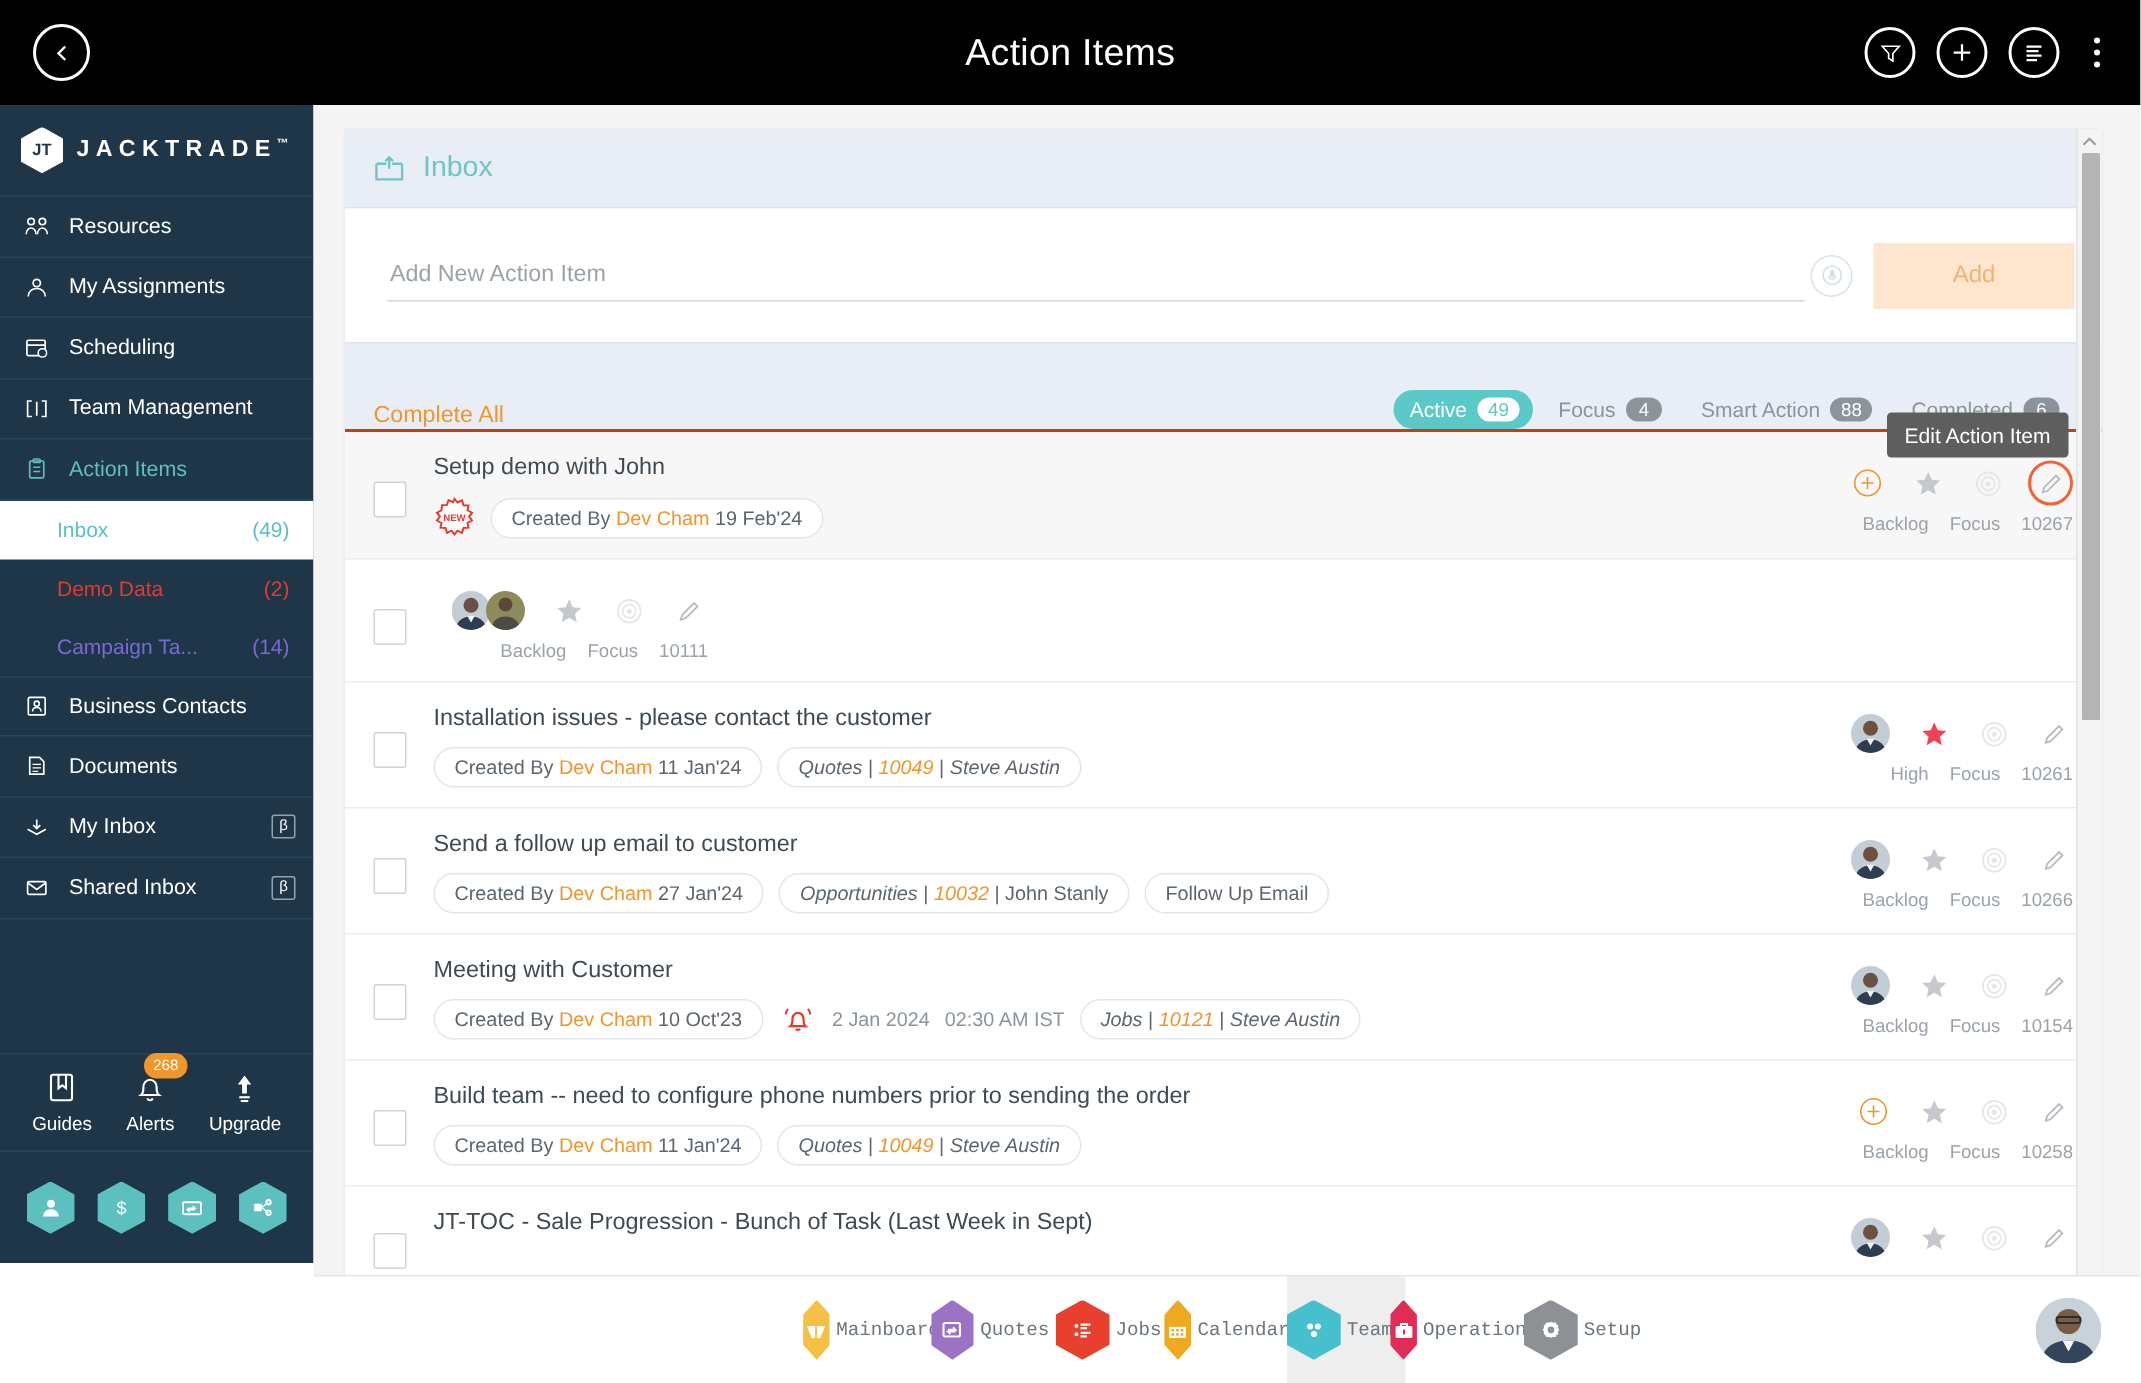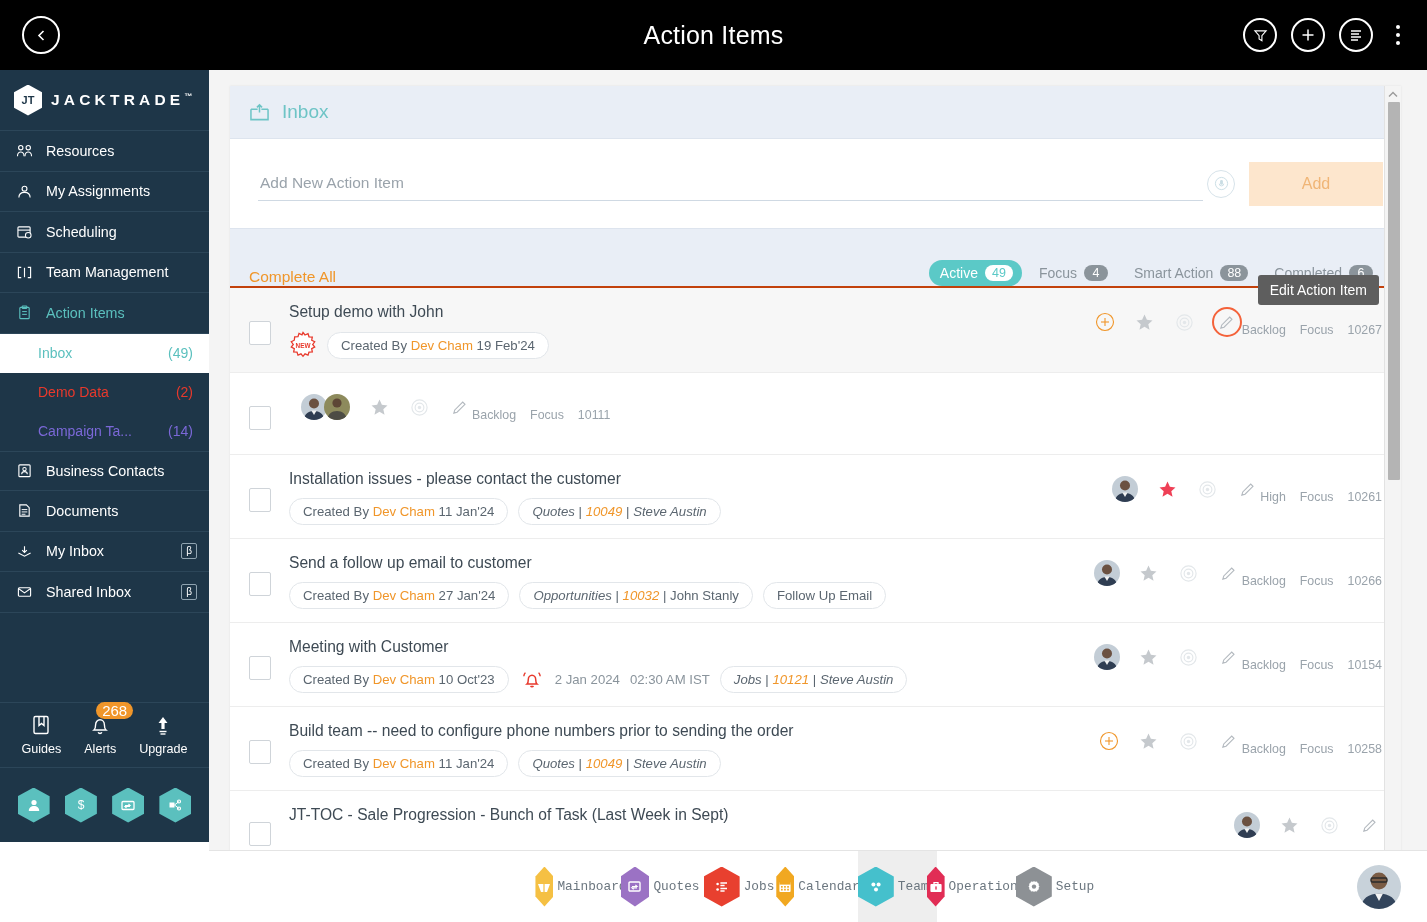--- a/index.html
+++ b/index.html
@@ -97,21 +97,21 @@
 
   .side-footer {
     height: 66px; border-top: 1px solid #2c4659; border-bottom: 1px solid #2c4659;
     display: flex; align-items: center; justify-content: space-around;
     padding: 0 10px;
   }
   .sf-item { display:flex; flex-direction: column; align-items: center; gap: 4px;
     color:#ffffff; font-size: 12.6px; cursor: pointer; position: relative; }
   .alert-badge {
     position: absolute; top: -12px; left: 12px;
-    background: #f0962a; color: #ffffff; font-size: 15px;
+    background: #f0962a; color: #ffffff; font-size: 10px;
     border-radius: 9px; padding: 1px 6px; line-height: 15px;
   }
   .quick-row {
     height: 74px; display: flex; align-items: center;
     justify-content: space-around; padding: 0 10px;
   }
   .qhex {
     width: 32px; height: 35px; background: #5bc0be;
     clip-path: polygon(50% 0%, 100% 25%, 100% 75%, 50% 100%, 0% 75%, 0% 25%);
     display:flex;align-items:center;justify-content:center; cursor: pointer;
@@ -213,21 +213,21 @@
   .tag .orange { color: #f0962a; }
   .tag .ital { font-style: italic; }
   .tag .link { color: #f0962a; font-style: italic; }
   .new-badge {
     width: 28px; height: 28px; flex: 0 0 auto;
     display: flex; align-items: center; justify-content: center;
   }
   .rem-date { font-size: 13.2px; color: #8a949c; white-space: nowrap; }
 
   .row-right {
-    flex: 0 0 auto; display: flex; flex-direction: row;
+    flex: 0 0 auto; display: flex; flex-direction: column;
     align-items: flex-end; margin-left: 12px; padding-top: 4px;
   }
   .rr-icons { display: flex; align-items: center; gap: 14px; height: 30px; }
   .rr-labels { display: flex; align-items: center; gap: 14px; margin-top: 5px; }
   .rr-lbl { font-size: 12.4px; color: #9aa3ab; text-align: center; }
   .avatar {
     width: 26px; height: 26px; border-radius: 50%;
     overflow: hidden; flex: 0 0 auto;
   }
   .avatars { display: flex; align-items: center; margin-right: 2px; }

